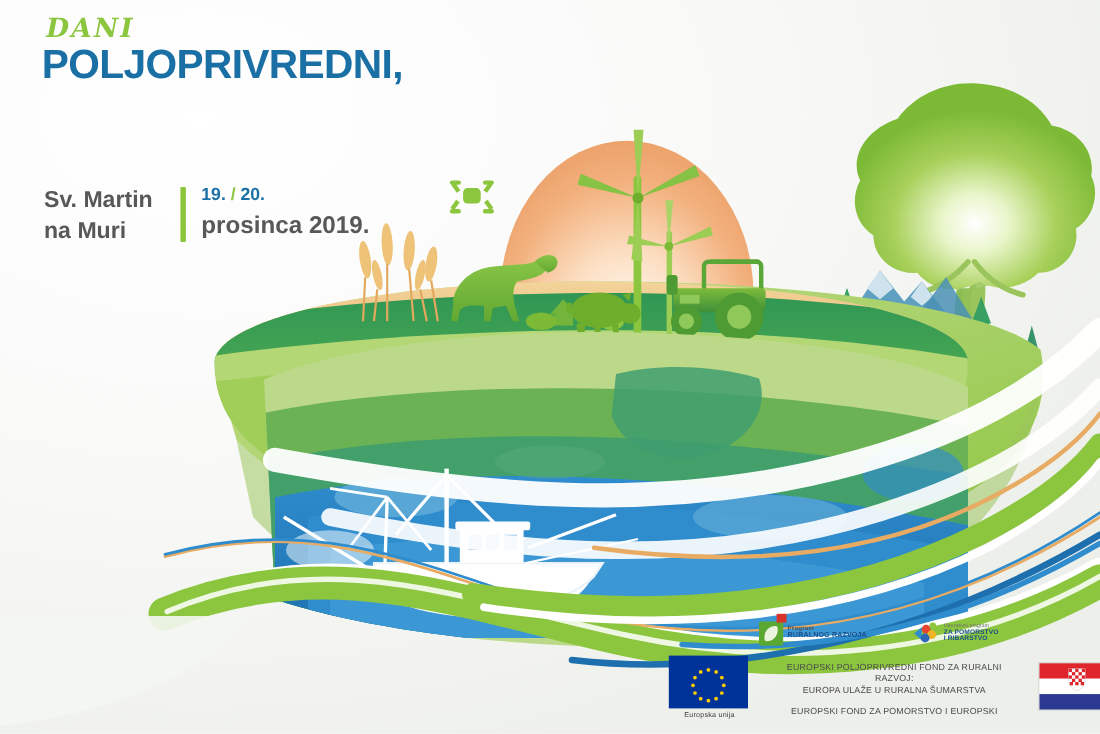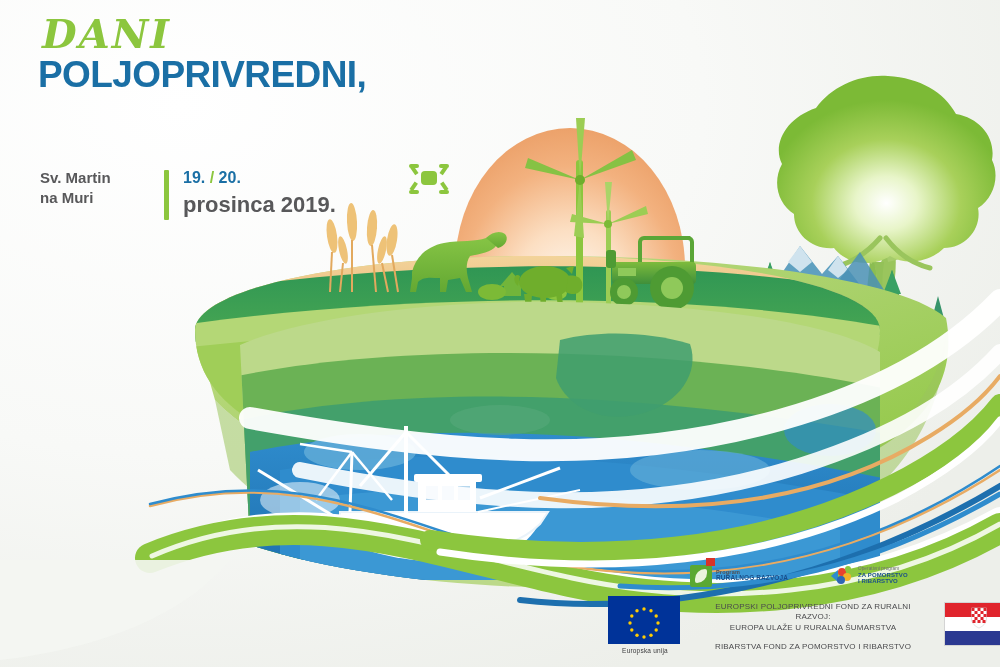--- a/index.html
+++ b/index.html
@@ -8,34 +8,34 @@
     position:relative;width:1000px;height:667px;overflow:hidden;
     background:
       radial-gradient(ellipse 70% 60% at 18% 18%, #ffffff 0%, #f7f8f6 55%, #eef0ec 100%);
   }
   #artwork{position:absolute;inset:0;width:1000px;height:667px;}
 
   
   .headline{position:absolute;left:38px;top:14px;width:520px;z-index:40;}
   .dani{
     font-family:"DejaVu Serif",serif;font-style:italic;font-weight:700;
-    font-size:40px;letter-spacing:2px;color:#8cc63e;line-height:1;
+    font-size:24px;letter-spacing:2px;color:#8cc63e;line-height:1;
     margin:0 0 2px 4px;
   }
   .line2,.line3{
     font-family:"Liberation Sans",sans-serif;font-weight:700;
     color:#1a6fa5;font-size:37px;line-height:1.02;letter-spacing:-0.6px;
     margin:0;white-space:nowrap;
   }
   .line3{margin-top:2px;}
 
   
   .meta{position:absolute;left:40px;top:168px;z-index:40;display:flex;align-items:flex-start;}
   .place{
-    font-family:"Liberation Sans",sans-serif;font-weight:700;font-size:15px;
+    font-family:"Liberation Sans",sans-serif;font-weight:700;font-size:21px;
     color:#58585a;line-height:1.35;white-space:nowrap;width:118px;
   }
   .vrule{width:5px;height:50px;background:#8cc63e;margin:2px 14px 0 6px;border-radius:1px;}
   .dates{line-height:1.3;}
   .dline1{font-family:"Liberation Sans",sans-serif;font-weight:700;font-size:16px;color:#1a6fa5;white-space:nowrap;}
   .dline1 .slash{color:#8cc63e;}
   .dline2{font-family:"Liberation Sans",sans-serif;font-weight:700;font-size:22px;color:#58585a;white-space:nowrap;margin-top:2px;}
 
   
   .logos{position:absolute;left:600px;top:558px;width:392px;height:100px;z-index:45;}
@@ -411,21 +411,21 @@
                 <circle cx="29" cy="14.8" r="1.7"></circle>
             </g>
           </svg>
         </div>
         <div class="eu-caption">Europska unija</div>
       </div>
 
       <div class="eu-texts">
         <div class="eu-l1">EUROPSKI POLJOPRIVREDNI FOND ZA RURALNI RAZVOJ:</div>
         <div class="eu-l2">EUROPA ULAŽE U RURALNA ŠUMARSTVA</div>
-        <div class="eu-l3">RIBARSTVA FOND ZA POMORSTVO I RIBARSTVO</div>
+        <div class="eu-l3">EUROPSKI FOND ZA POMORSTVO I EUROPSKI</div>
       </div>
 
       <div class="hr-flag">
         <div class="hr-red"></div>
         <div class="hr-white"></div>
         <div class="hr-blue"></div>
         <svg class="hr-shield" viewBox="0 0 17 22">
           <path d="M1,1 L16,1 L16,12 C16,18 8.5,21 8.5,21 C8.5,21 1,18 1,12 Z" fill="#ffffff" stroke="#d0d0d0" stroke-width="0.6"></path>
           <g fill="#e0242c">
             <rect x="1" y="1" width="3" height="3"></rect>

